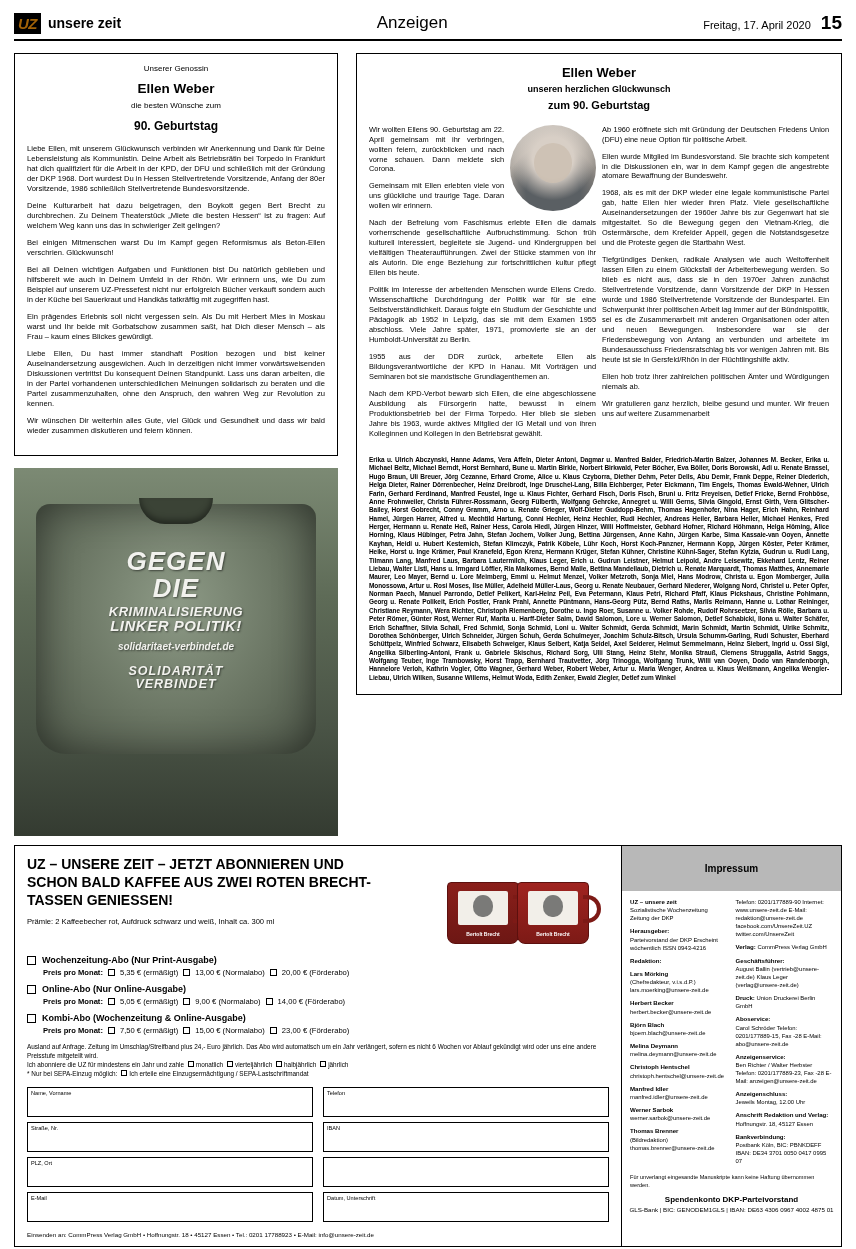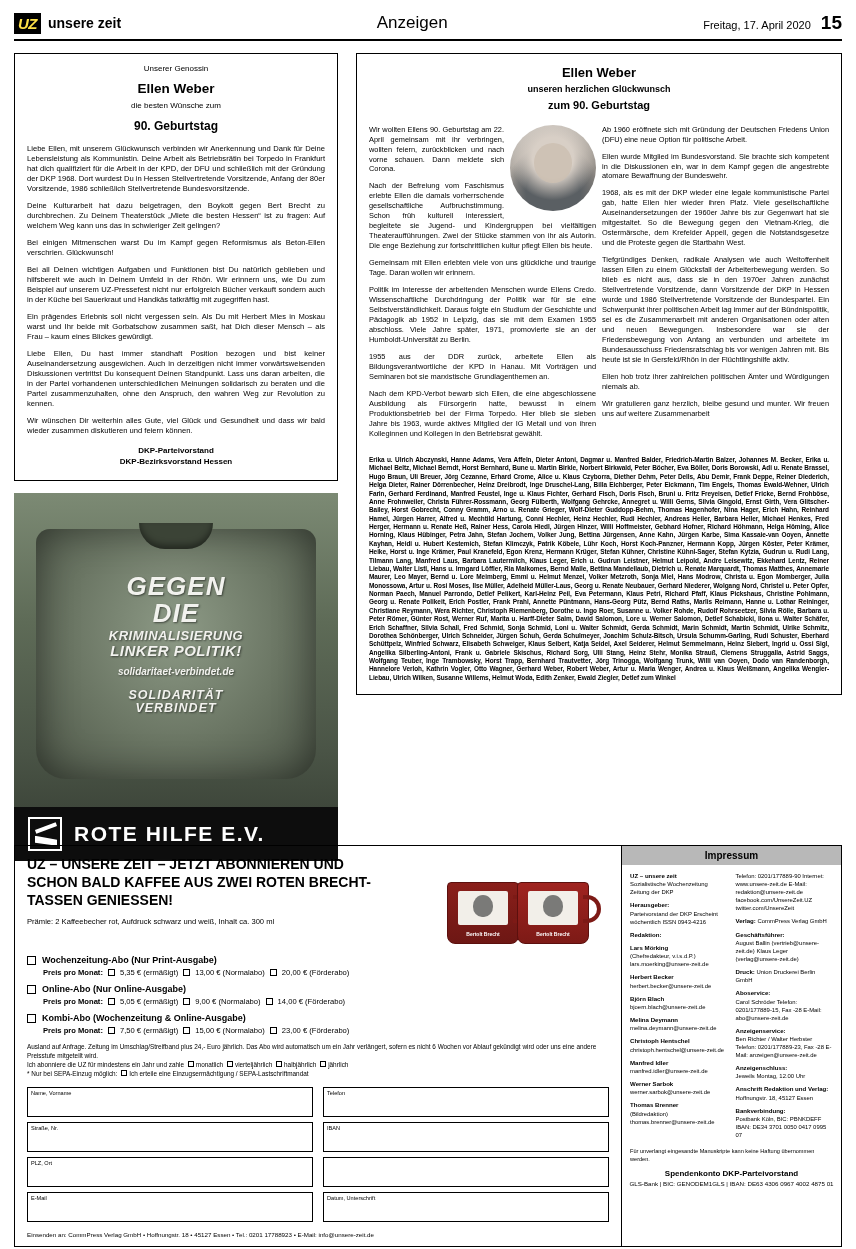--- a/index.html
+++ b/index.html
@@ -17,21 +17,21 @@
 
   
   .masthead {
     display: flex; align-items: center; justify-content: space-between;
     border-bottom: 2px solid #000;
     padding: 6px 0 5px 0;
     margin: 6px 0 0 0;
   }
   .mh-left { display: flex; align-items: center; gap: 7px; }
   .uz-logo {
-    background: #000; color: #fde047; font-weight: bold; font-style: italic;
+    background: #000; color: #a16207; font-weight: bold; font-style: italic;
     font-size: 15px; line-height: 15px; padding: 3px 4px 3px 4px;
     letter-spacing: -0.5px;
   }
   .mh-title { font-size: 14px; font-weight: bold; }
   .mh-center { font-size: 17px; }
   .mh-right { display: flex; align-items: baseline; gap: 10px; }
   .mh-date { font-size: 11px; }
   .mh-page { font-size: 19px; font-weight: bold; }
 
   
@@ -186,21 +186,21 @@
   .form-grid { display: flex; gap: 10px; margin-top: 8px; }
   .form-col { width: 50%; }
   .form-field { border: 1px solid #000; height: 30px; margin-bottom: 5px; font-size: 5.6px; padding: 2px 3px; }
   .footline { font-size: 6.2px; margin-top: 4px; }
 
   
   .impressum {
     width: 220px; border: 1px solid #000; border-left: none; padding: 0 0 8px 0;
   }
   .imp-head {
-    background: #b8b8b8; text-align: center; font-weight: bold; font-size: 10px; padding: 4px 0;
+    background: #b8b8b8; text-align: center; font-weight: bold; font-size: 10px; padding: 17px 0;
   }
   .imp-cols { display: flex; gap: 8px; padding: 7px 8px 0 8px; font-size: 5.9px; line-height: 1.36; }
   .imp-col { width: 50%; }
   .imp-col b { font-size: 6.1px; }
   .imp-p { margin: 0 0 5px 0; }
   .imp-note { font-size: 5.6px; padding: 4px 8px 0 8px; line-height: 1.35; }
   .imp-spende { text-align: center; font-weight: bold; font-size: 8px; margin-top: 6px; }
   .imp-iban { text-align: center; font-size: 6.2px; margin-top: 2px; }
 </style>
 </head>
@@ -231,60 +231,52 @@
           <div class="ad-occasion">90. Geburtstag</div>
         </div>
         <div class="ad-body">
           <p>Liebe Ellen, mit unserem Glückwunsch verbinden wir Anerkennung und Dank für Deine Lebensleistung als Kommunistin. Deine Arbeit als Betriebsrätin bei Torpedo in Frankfurt hat dich qualifiziert für die Arbeit in der KPD, der DFU und schließlich mit der Gründung der DKP 1968. Dort wurdest Du in Hessen Stellvertretende Vorsitzende, Anfang der 80er Vorsitzende, 1986 schließlich Stellvertretende Bundesvorsitzende.</p>
           <p>Deine Kulturarbeit hat dazu beigetragen, den Boykott gegen Bert Brecht zu durchbrechen. Zu Deinem Theaterstück „Miete die besten Hessen“ ist zu fragen: Auf welchem Weg kann uns das in schwieriger Zeit gelingen?</p>
           <p>Bei einigen Mitmenschen warst Du im Kampf gegen Reformismus als Beton-Ellen verschrien. Glückwunsch!</p>
           <p>Bei all Deinen wichtigen Aufgaben und Funktionen bist Du natürlich geblieben und hilfsbereit wie auch in Deinem Umfeld in der Rhön. Wir erinnern uns, wie Du zum Beispiel auf unserem UZ-Pressefest nicht nur erfolgreich Bücher verkauft sondern auch in der Küche bei Sauerkraut und Handkäs tatkräftig mit zugegriffen hast.</p>
           <p>Ein prägendes Erlebnis soll nicht vergessen sein. Als Du mit Herbert Mies in Moskau warst und Ihr beide mit Gorbatschow zusammen saßt, hat Dich dieser Mensch – als Frau – kaum eines Blickes gewürdigt.</p>
           <p>Liebe Ellen, Du hast immer standhaft Position bezogen und bist keiner Auseinandersetzung ausgewichen. Auch in derzeitigen nicht immer vorwärtsweisenden Diskussionen vertrittst Du konsequent Deinen Standpunkt. Lass uns daran arbeiten, die in der Partei vorhandenen unterschiedlichen Meinungen solidarisch zu beraten und die Partei zusammenzuhalten, ohne den Anspruch, den wahren Weg zur Revolution zu kennen.</p>
           <p>Wir wünschen Dir weiterhin alles Gute, viel Glück und Gesundheit und dass wir bald wieder zusammen diskutieren und feiern können.</p>
-        </div>
-        <div class="ad-sign">
-          <div>DKP-Parteivorstand</div>
-          <div>DKP-Bezirksvorstand Hessen</div>
         </div>
       </div>
 
       <div class="poster">
         <div class="shirt"></div>
         <div class="neck"></div>
         <div class="shirt-text">
           <div class="st1">GEGEN</div>
           <div class="st2">DIE</div>
           <div class="st3">KRIMINALISIERUNG</div>
           <div class="st4">LINKER POLITIK!</div>
           <div class="st5">solidaritaet-verbindet.de</div>
           <div class="st6">SOLIDARITÄT</div>
           <div class="st7">VERBINDET</div>
         </div>
-        <div class="footer-bar">
-          <span class="rh-logo"></span>
-          <span class="rh-text">ROTE HILFE E.V.</span>
-        </div>
       </div>
     </div>
 
     <div class="col-right">
       <div class="ad-box">
         <div class="greet-head">
           <div class="greet-name">Ellen Weber</div>
           <div class="greet-line1">unseren herzlichen Glückwunsch</div>
           <div class="greet-line2">zum 90. Geburtstag</div>
         </div>
 
         <div class="greet-cols">
           <div class="greet-col">
             <div class="portrait"></div>
             <p>Wir wollten Ellens 90. Geburtstag am 22. April gemeinsam mit ihr verbringen, wollten feiern, zurückblicken und nach vorne schauen. Dann meldete sich Corona.</p>
+            <p>Gemeinsam mit Ellen erlebten viele von uns glückliche und traurige Tage. Daran wollen wir erinnern.</p>
             <p>Nach der Befreiung vom Faschismus erlebte Ellen die damals vorherrschende gesellschaftliche Aufbruchstimmung. Schon früh kulturell interessiert, begleitete sie Jugend- und Kindergruppen bei vielfältigen Theateraufführungen. Zwei der Stücke stammen von ihr als Autorin. Die enge Beziehung zur fortschrittlichen kultur pflegt Ellen bis heute.</p>
-            <p>Gemeinsam mit Ellen erlebten viele von uns glückliche und traurige Tage. Daran wollen wir erinnern.</p>
             <p>Politik im Interesse der arbeitenden Menschen wurde Ellens Credo. Wissenschaftliche Durchdringung der Politik war für sie eine Selbstverständlichkeit. Daraus folgte ein Studium der Geschichte und Pädagogik ab 1952 in Leipzig, das sie mit dem Examen 1955 abschloss. Viele Jahre später, 1971, promovierte sie an der Humboldt-Universität zu Berlin.</p>
             <p>1955 aus der DDR zurück, arbeitete Ellen als Bildungsverantwortliche der KPD in Hanau. Mit Vorträgen und Seminaren bot sie marxistische Grundlagenthemen an.</p>
             <p>Nach dem KPD-Verbot bewarb sich Ellen, die eine abgeschlossene Ausbildung als Fürsorgerin hatte, bewusst in einem Produktionsbetrieb bei der Firma Torpedo. Hier blieb sie sieben Jahre bis 1963, wurde aktives Mitglied der IG Metall und von ihren Kolleginnen und Kollegen in den Betriebsrat gewählt.</p>
           </div>
           <div class="greet-col">
             <p>Ab 1960 eröffnete sich mit Gründung der Deutschen Friedens Union (DFU) eine neue Option für politische Arbeit.</p>
             <p>Ellen wurde Mitglied im Bundesvorstand. Sie brachte sich kompetent in die Diskussionen ein, war in dem Kampf gegen die angestrebte atomare Bewaffnung der Bundeswehr.</p>
             <p>1968, als es mit der DKP wieder eine legale kommunistische Partei gab, hatte Ellen hier wieder ihren Platz. Viele gesellschaftliche Auseinandersetzungen der 1960er Jahre bis zur Gegenwart hat sie mitgestaltet. So die Bewegung gegen den Vietnam-Krieg, die Ostermärsche, dem Krefelder Appell, gegen die Notstandsgesetze und die Proteste gegen die Startbahn West.</p>
             <p>Tiefgründiges Denken, radikale Analysen wie auch Weltoffenheit lassen Ellen zu einem Glücksfall der Arbeiterbewegung werden. So blieb es nicht aus, dass sie in den 1970er Jahren zunächst Stellvertretende Vorsitzende, dann Vorsitzende der DKP in Hessen wurde und 1986 Stellvertretende Vorsitzende der Bundespartei. Ein Schwerpunkt ihrer politischen Arbeit lag immer auf der Bündnispolitik, sei es die Zusammenarbeit mit anderen Organisationen oder alten und neuen Bewegungen. Insbesondere war sie der Friedensbewegung von Anfang an verbunden und arbeitete im Bundesausschuss Friedensratschlag bis vor wenigen Jahren mit. Bis heute ist sie in Gersfeld/Rhön in der Flüchtlingshilfe aktiv.</p>
             <p>Ellen hob trotz ihrer zahlreichen politischen Ämter und Würdigungen niemals ab.</p>

